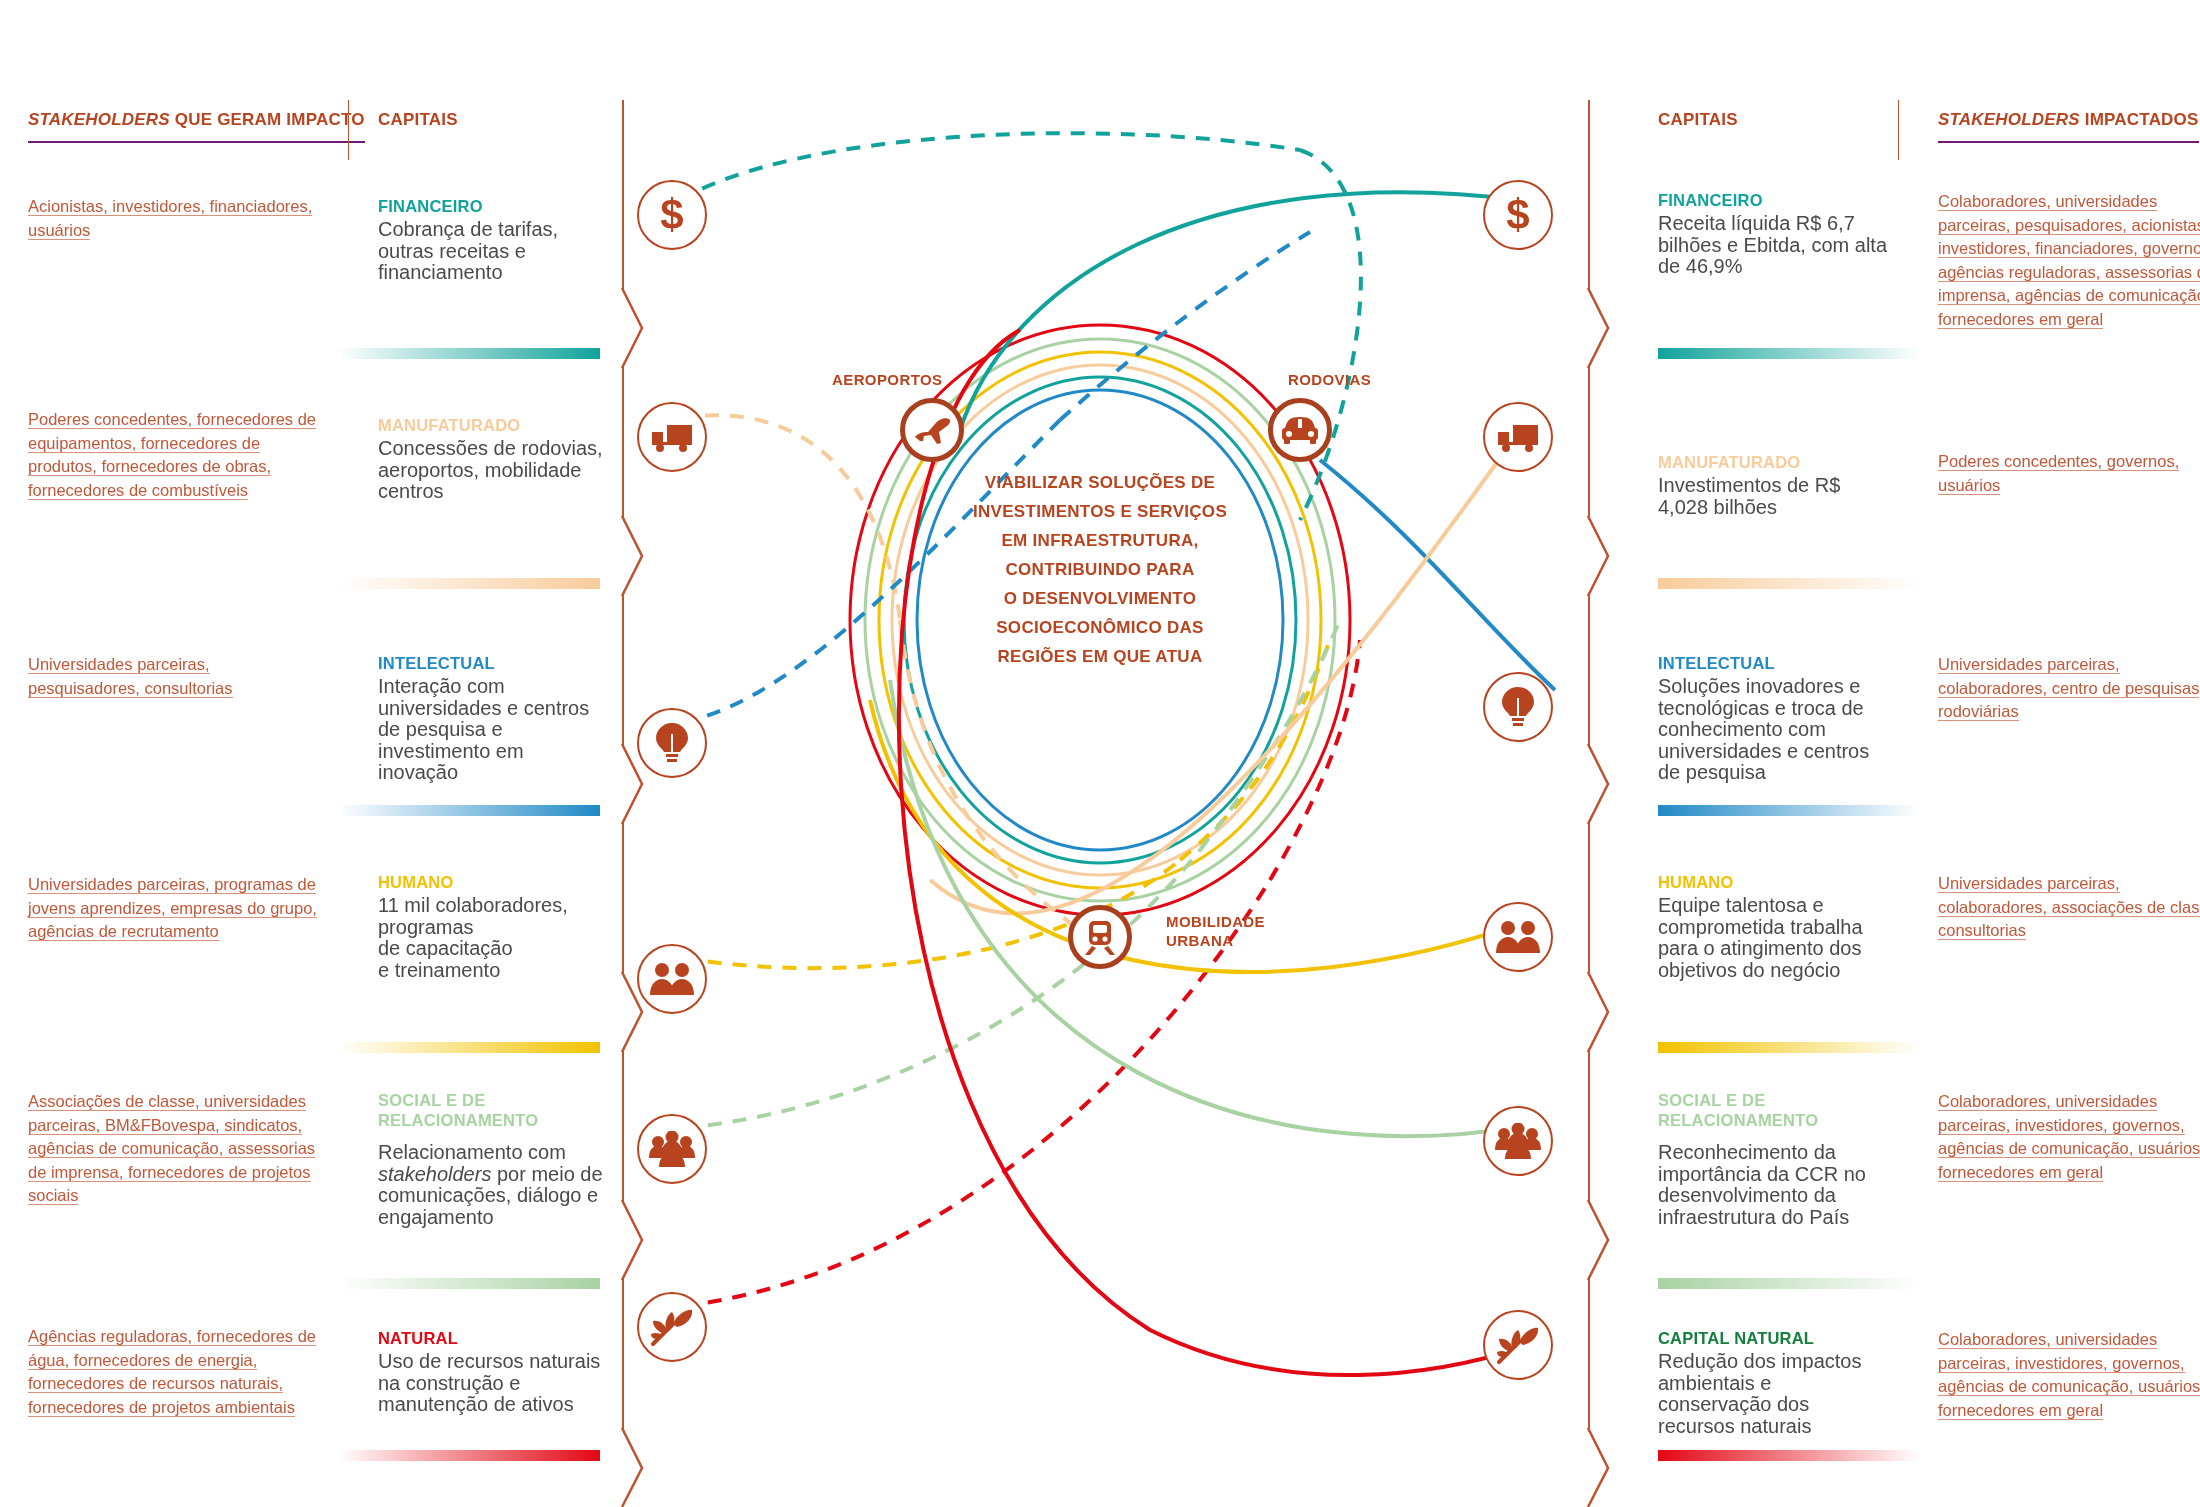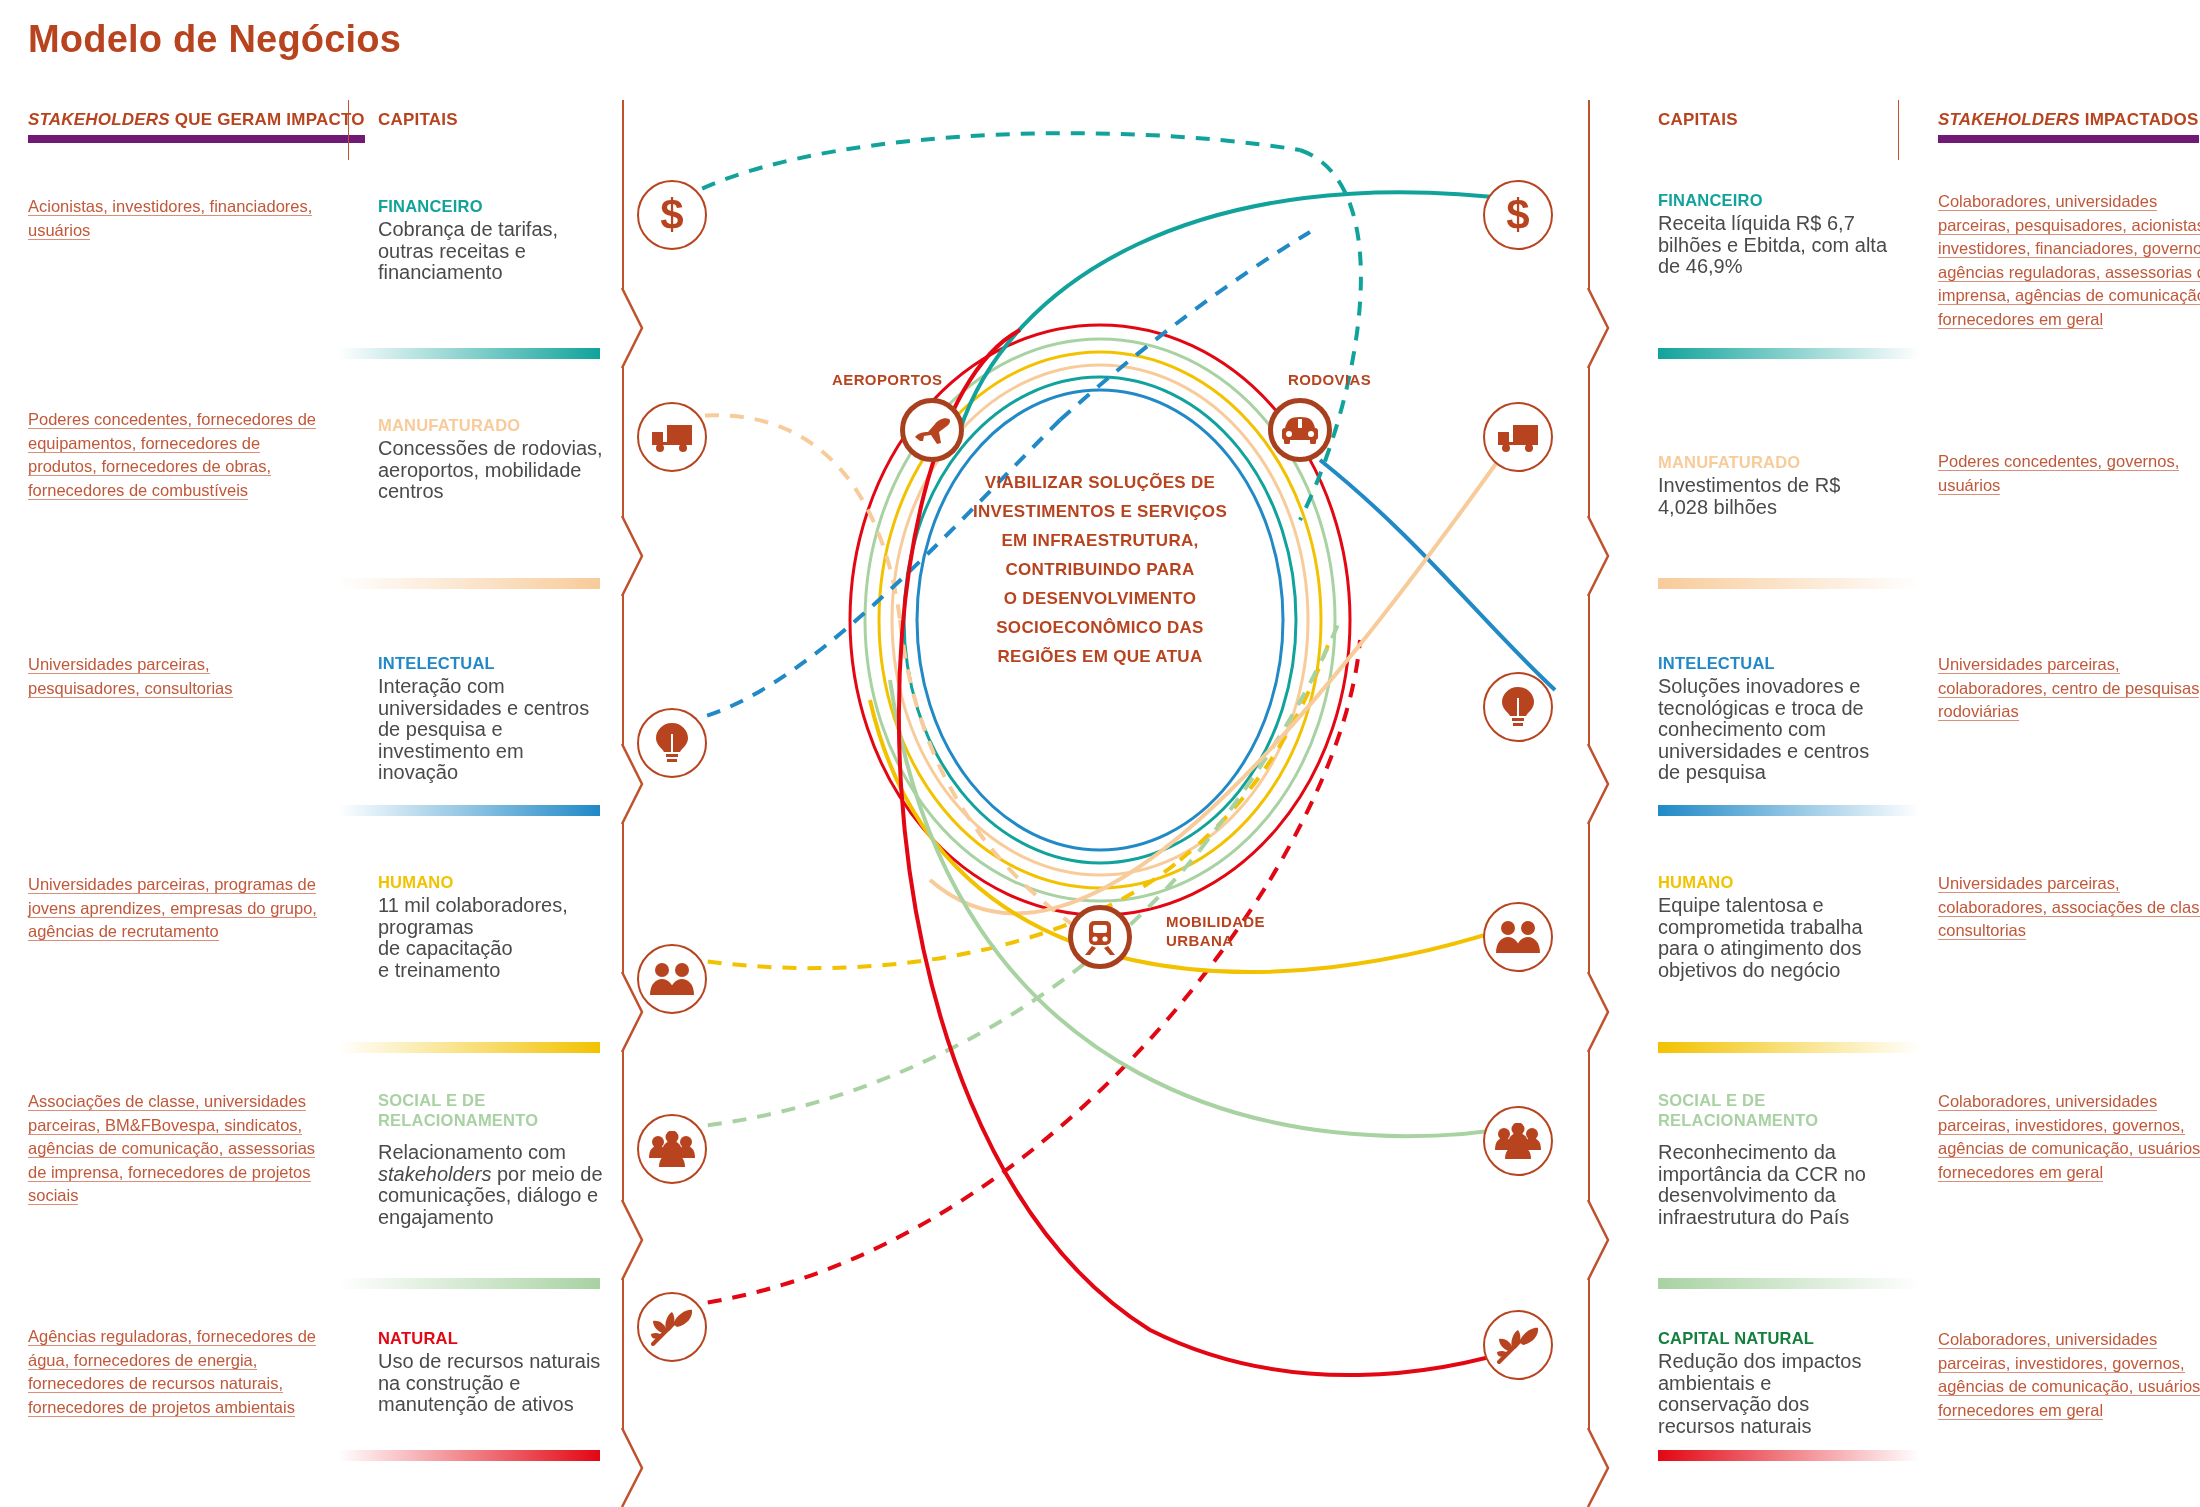--- a/index.html
+++ b/index.html
@@ -15,21 +15,21 @@
     font-size:38px;font-weight:bold;color:#b8441f;letter-spacing:.2px;
   }
 
   
   .colhead{
     position:absolute;font-size:17px;font-weight:bold;color:#b8441f;
     letter-spacing:.2px;white-space:nowrap;
   }
   .colhead .ital{font-style:italic;}
   .colhead.underlined{
-    border-bottom:8px solid #701a75;padding-bottom:5px;
+    border-bottom:2px solid #701a75;padding-bottom:11px;
   }
   .headrule{
     position:absolute;width:1px;background:#c0522c;
   }
 
   
   .stk{
     position:absolute;font-size:16.5px;color:#c1583a;line-height:23.5px;
     width:290px;
   }
@@ -148,21 +148,20 @@
 
       <rect x="1508" y="192" width="18" height="9" rx="1" transform="rotate(22 1517 196)"></rect>
       <rect x="1508" y="420" width="18" height="9" rx="1" transform="rotate(-40 1517 424)"></rect>
       <rect x="1508" y="686" width="18" height="9" rx="1" transform="rotate(30 1517 690)"></rect>
       <rect x="1508" y="916" width="18" height="9" rx="1" transform="rotate(14 1517 920)"></rect>
       <rect x="1508" y="1120" width="18" height="9" rx="1" transform="rotate(-16 1517 1124)"></rect>
       <rect x="1508" y="1340" width="18" height="9" rx="1" transform="rotate(-8 1517 1344)"></rect>
     </g>
   </svg>
 
-  <div class="title">Modelo de Negócios</div>
 
   <div class="colhead underlined" style="left:28px;top:110px;">
     <span class="ital">STAKEHOLDERS</span><span> QUE GERAM IMPACTO</span>
   </div>
   <div class="headrule" style="left:348px;top:100px;height:60px;"></div>
   <div class="colhead" style="left:378px;top:110px;">CAPITAIS</div>
 
   <div class="colhead" style="left:1658px;top:110px;">CAPITAIS</div>
   <div class="headrule" style="left:1898px;top:100px;height:60px;"></div>
   <div class="colhead underlined" style="left:1938px;top:110px;">

